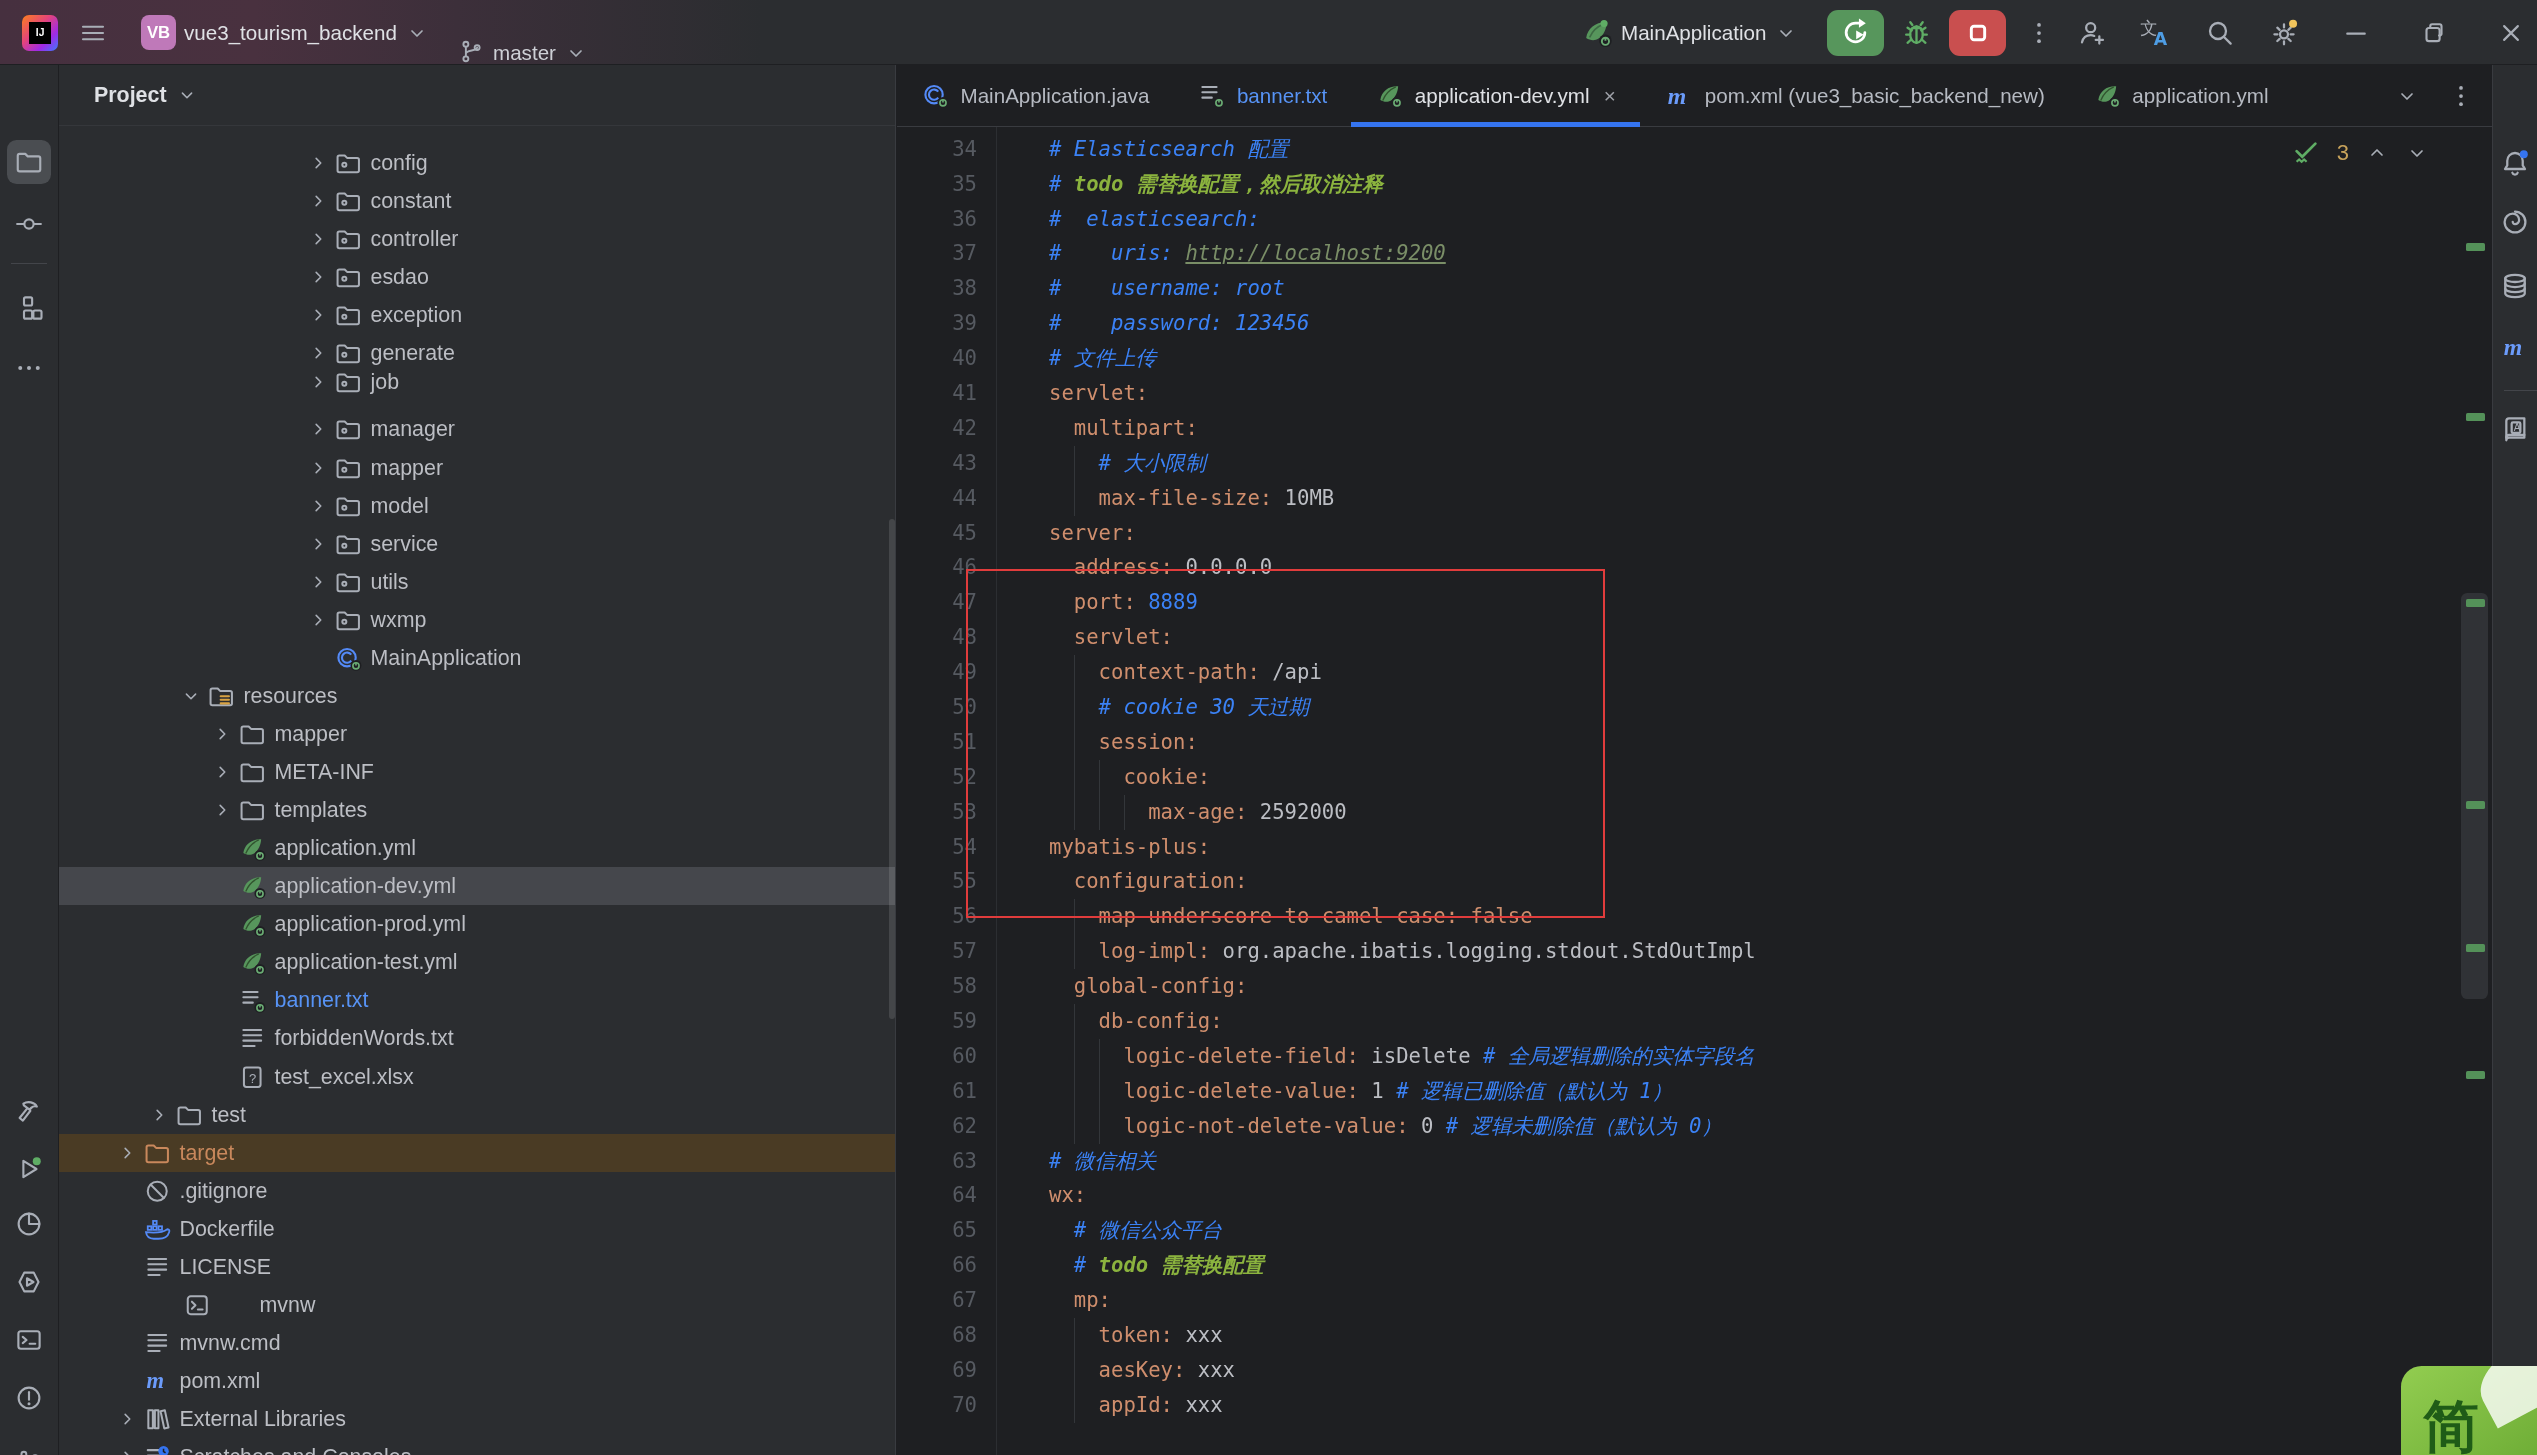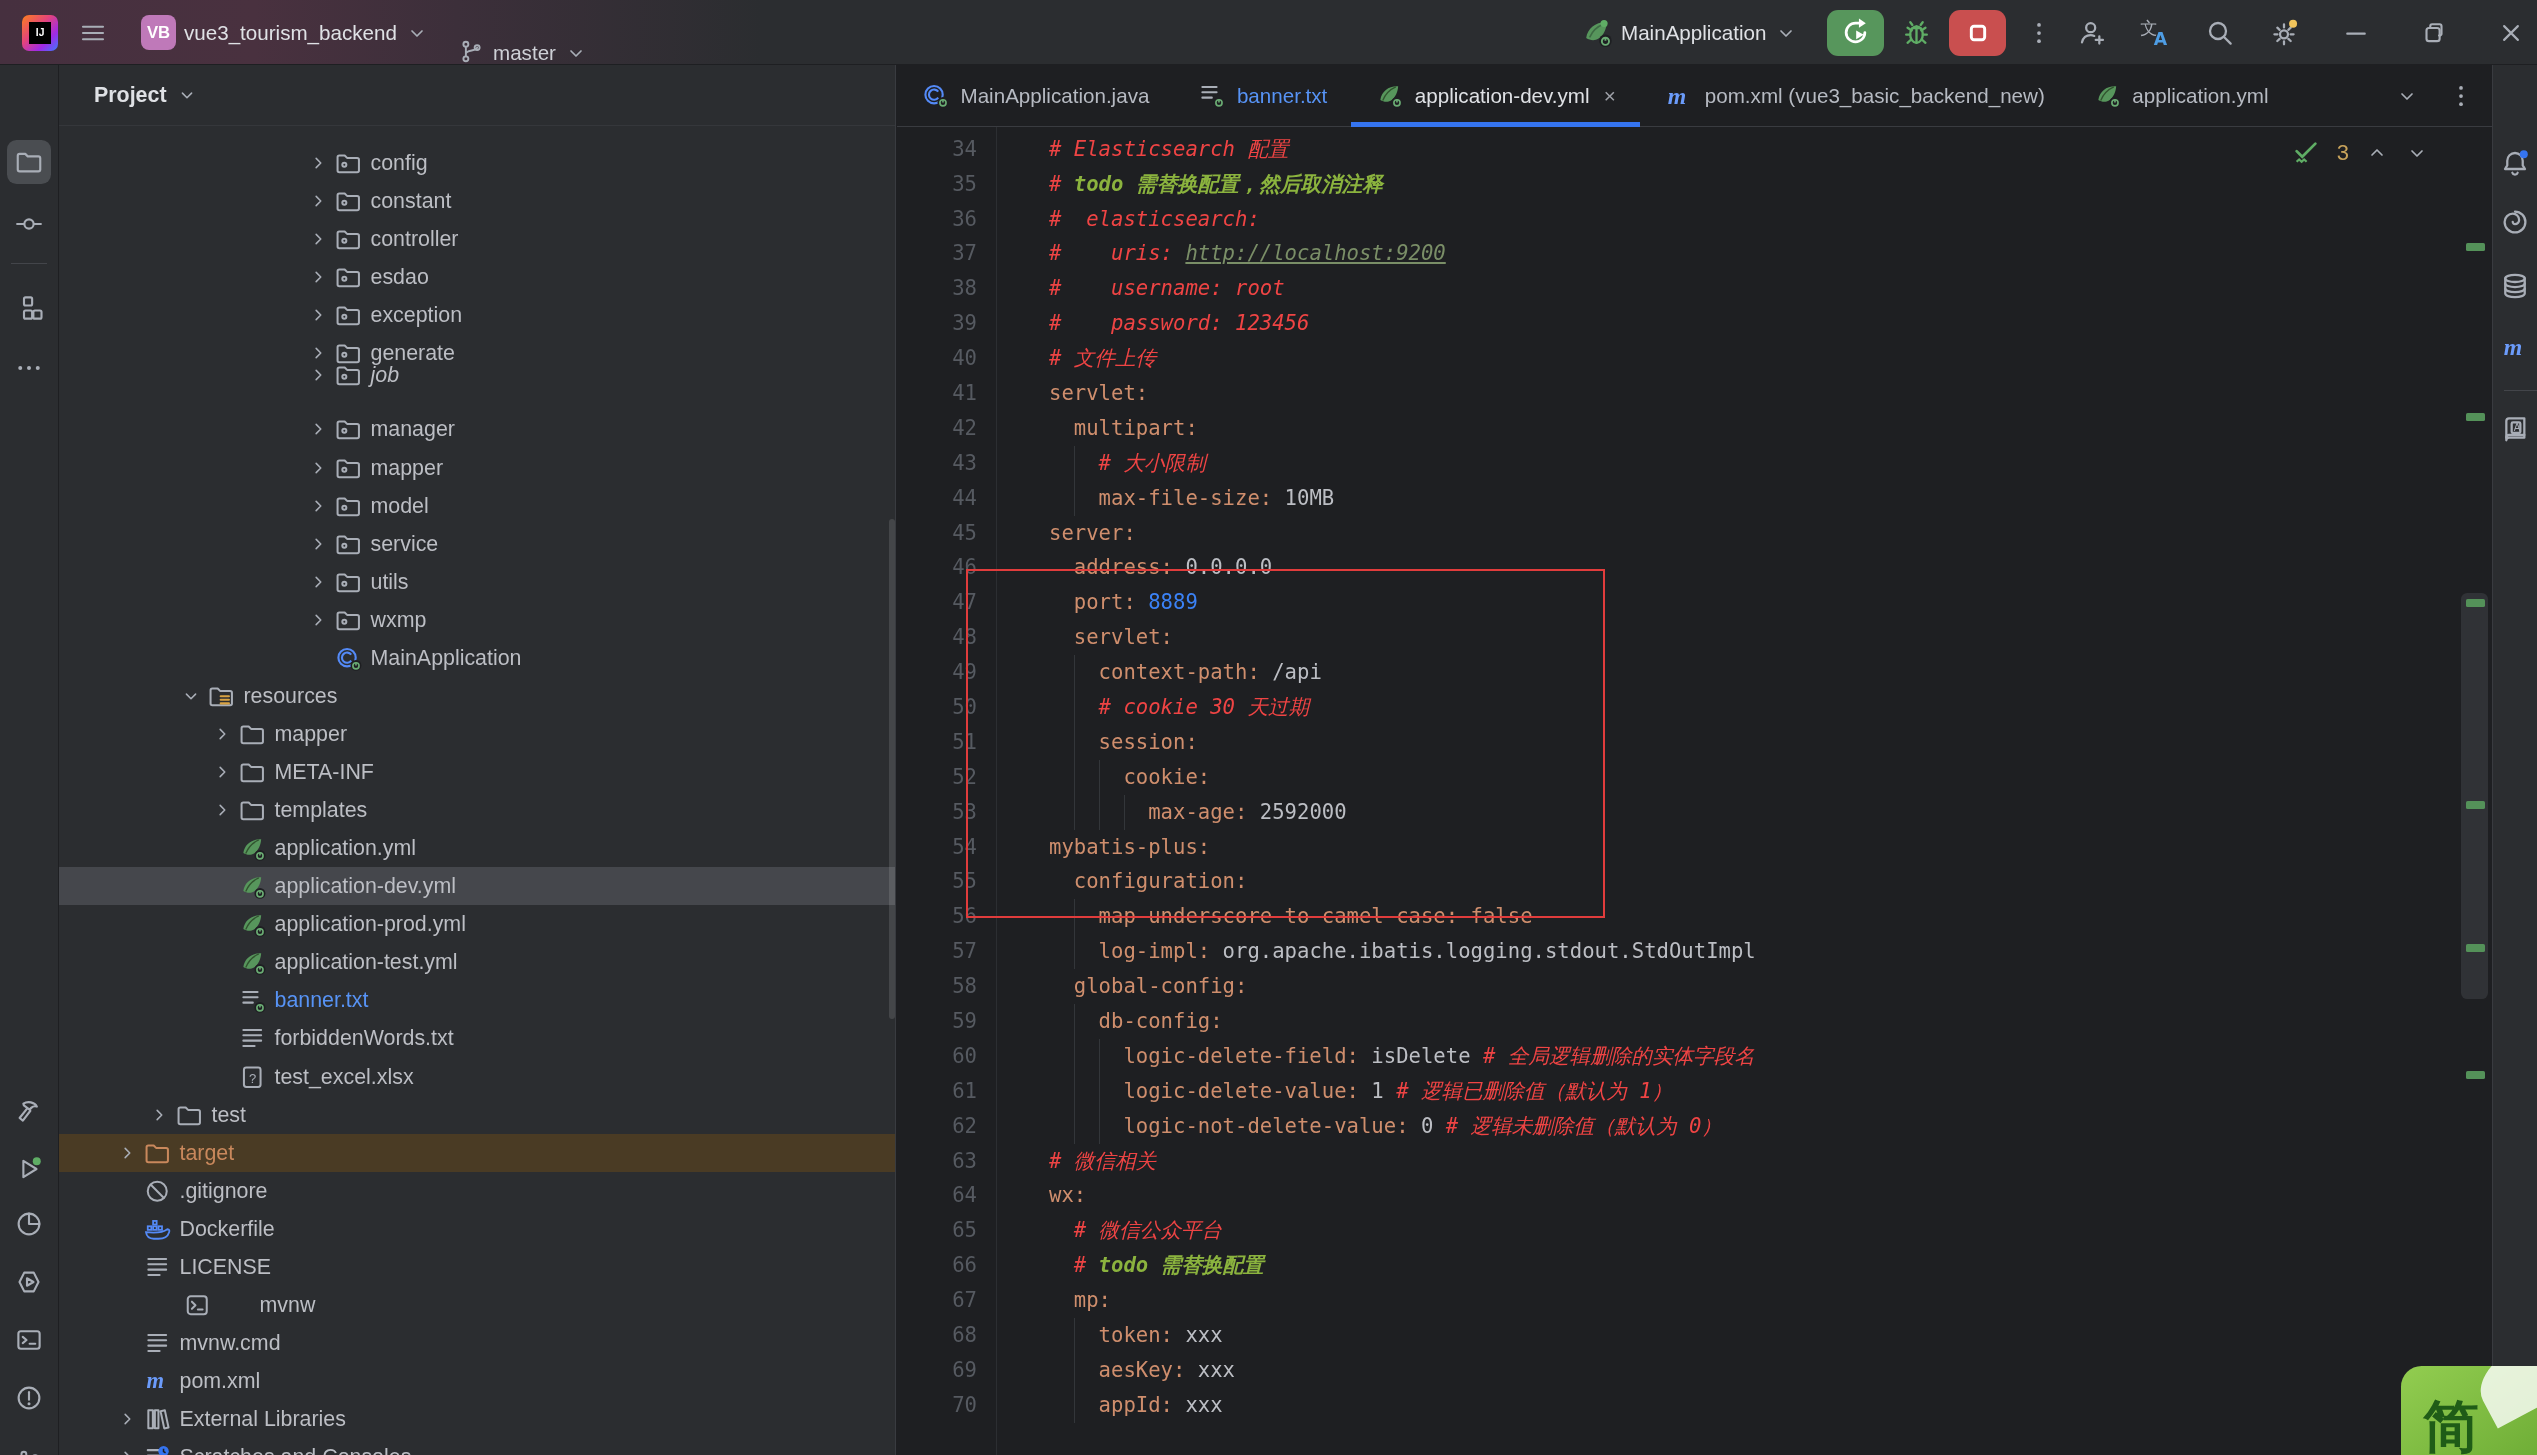--- a/index.html
+++ b/index.html
@@ -63,21 +63,21 @@
 
   #code { position:absolute; left:0; top:62px; width:1595px; height:1328px; overflow:hidden; }
   .code-line { position:absolute; left:0; height:35px; width:1595px; font-family:"DejaVu Sans Mono","Liberation Mono",monospace;
     font-size:20.6px; line-height:35px; white-space:pre; }
   .lnum { position:absolute; left:24px; width:56px; text-align:right; color:#565a61; }
   .ltext { position:absolute; left:152px; }
   .seg-key { color:#cf8e6d; }
   .seg-val { color:#bcbec4; }
   .seg-num { color:#3b82f6; }
   .seg-kw  { color:#cf8e6d; }
-  .seg-cmt { color:#ef4444; font-style:italic; }
+  .seg-cmt { color:#3b82f6; font-style:italic; }
   .seg-cmturl { color:#7a8e67; font-style:italic; text-decoration:underline; }
   .seg-todo { color:#8bb33e; font-style:italic; font-weight:bold; }
   .indent-guide { position:absolute; width:0.8px; background:#33363a; }
   .gutter-line { position:absolute; left:99px; top:0; width:0.8px; height:1328px; background:#2c2e32; }
 
   #red-box { position:absolute; left:69px; top:442px; width:639px; height:349px;
     border:2.4px solid #e13c3c; z-index:30; pointer-events:none; }
 
   .stripe-mark { position:absolute; left:1569px; width:19px; height:8px; background:#549159; border-radius:1.6px; }
   .stripe-thumb { position:absolute; left:1564px; top:466px; width:27px; height:406px;
@@ -407,21 +407,21 @@
           </svg>
         </span>
         <span class="ticon">
           <svg width="28.5" height="28.5" viewBox="0 0 24 24">
             <path fill="none" stroke="#a9aeb7" stroke-width="1.7" stroke-linecap="round" stroke-linejoin="round" d="M3 7a1.5 1.5 0 0 1 1.5-1.5H9l2 2h8.5A1.5 1.5 0 0 1 21 9v9a1.5 1.5 0 0 1-1.5 1.5h-15A1.5 1.5 0 0 1 3 18z"></path>
             <circle fill="none" stroke="#a9aeb7" stroke-width="1.7" stroke-linecap="round" stroke-linejoin="round" cx="8.7" cy="13.2" r="1.7"></circle>
           </svg>
         </span>
         <span>generate</span>
       </div>
-      <div class="tree-row" style="top: 212px; padding-left: 243px; font-style: italic;">
+      <div class="tree-row" style="top: 219px; padding-left: 243px;">
         <span class="chev">
           <svg width="22" height="22" viewBox="0 0 24 24">
             <path fill="none" stroke="#a9aeb7" stroke-width="1.7" stroke-linecap="round" stroke-linejoin="round" d="M10 7l5 5-5 5"></path>
           </svg>
         </span>
         <span class="ticon">
           <svg width="28.5" height="28.5" viewBox="0 0 24 24">
             <path fill="none" stroke="#a9aeb7" stroke-width="1.7" stroke-linecap="round" stroke-linejoin="round" d="M3 7a1.5 1.5 0 0 1 1.5-1.5H9l2 2h8.5A1.5 1.5 0 0 1 21 9v9a1.5 1.5 0 0 1-1.5 1.5h-15A1.5 1.5 0 0 1 3 18z"></path>
             <circle fill="none" stroke="#a9aeb7" stroke-width="1.7" stroke-linecap="round" stroke-linejoin="round" cx="8.7" cy="13.2" r="1.7"></circle>
           </svg>

